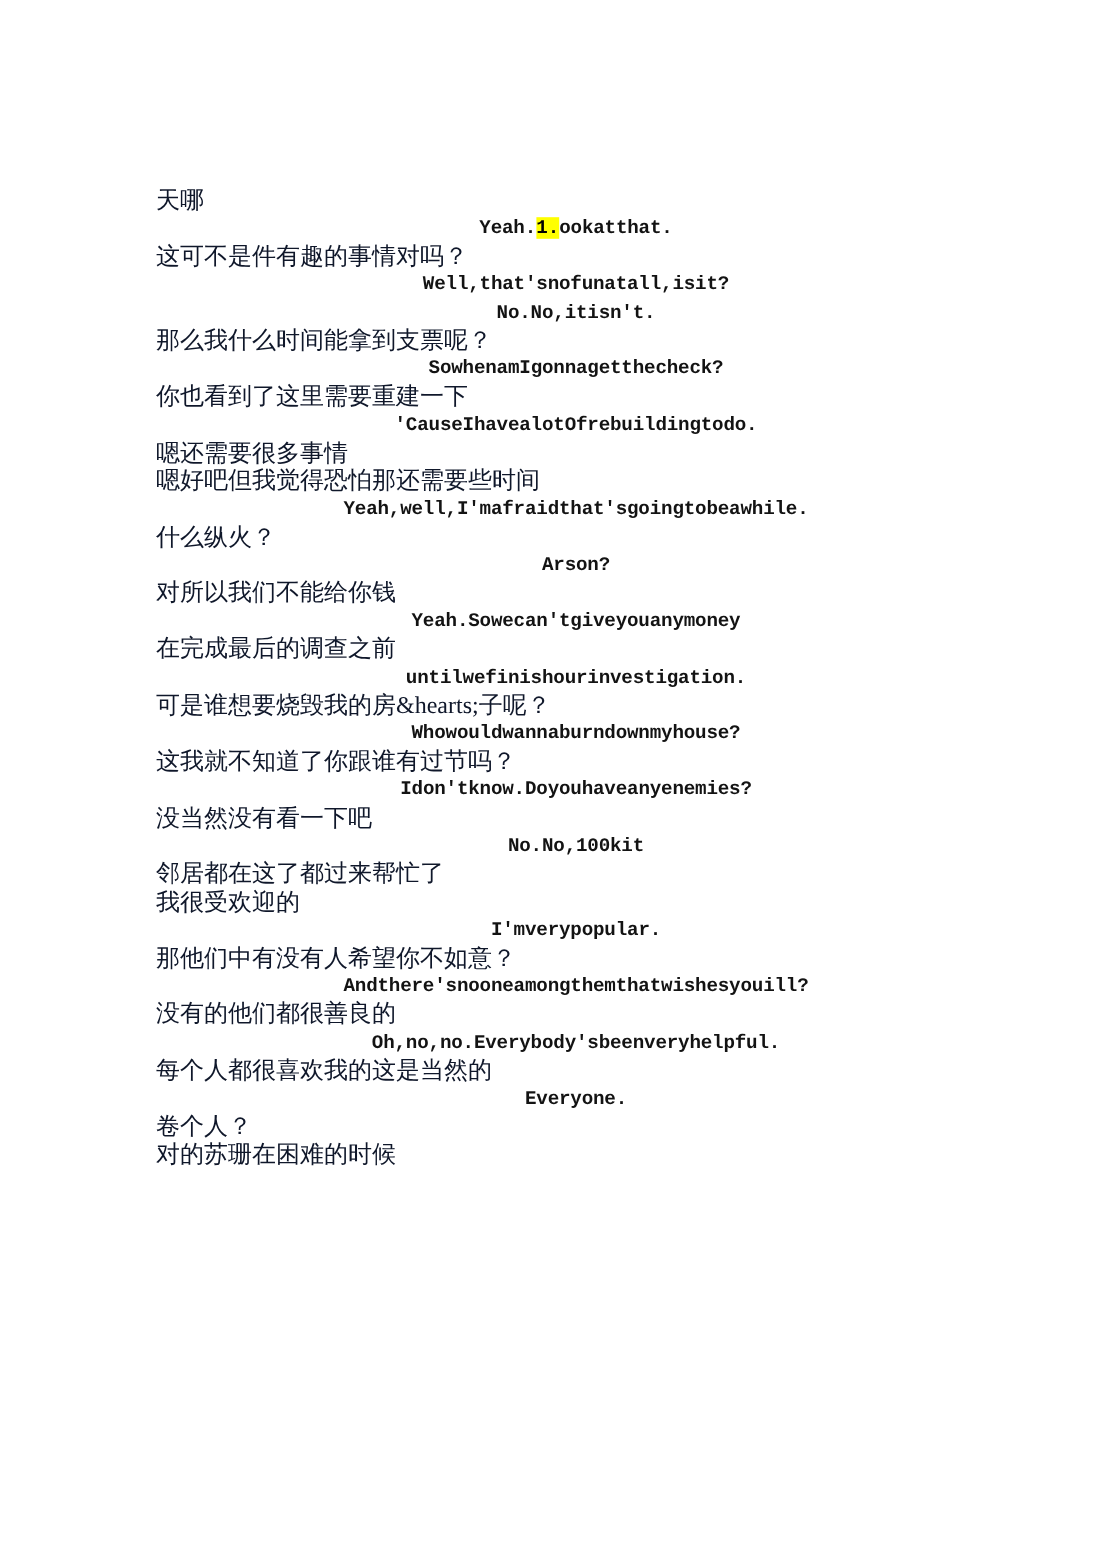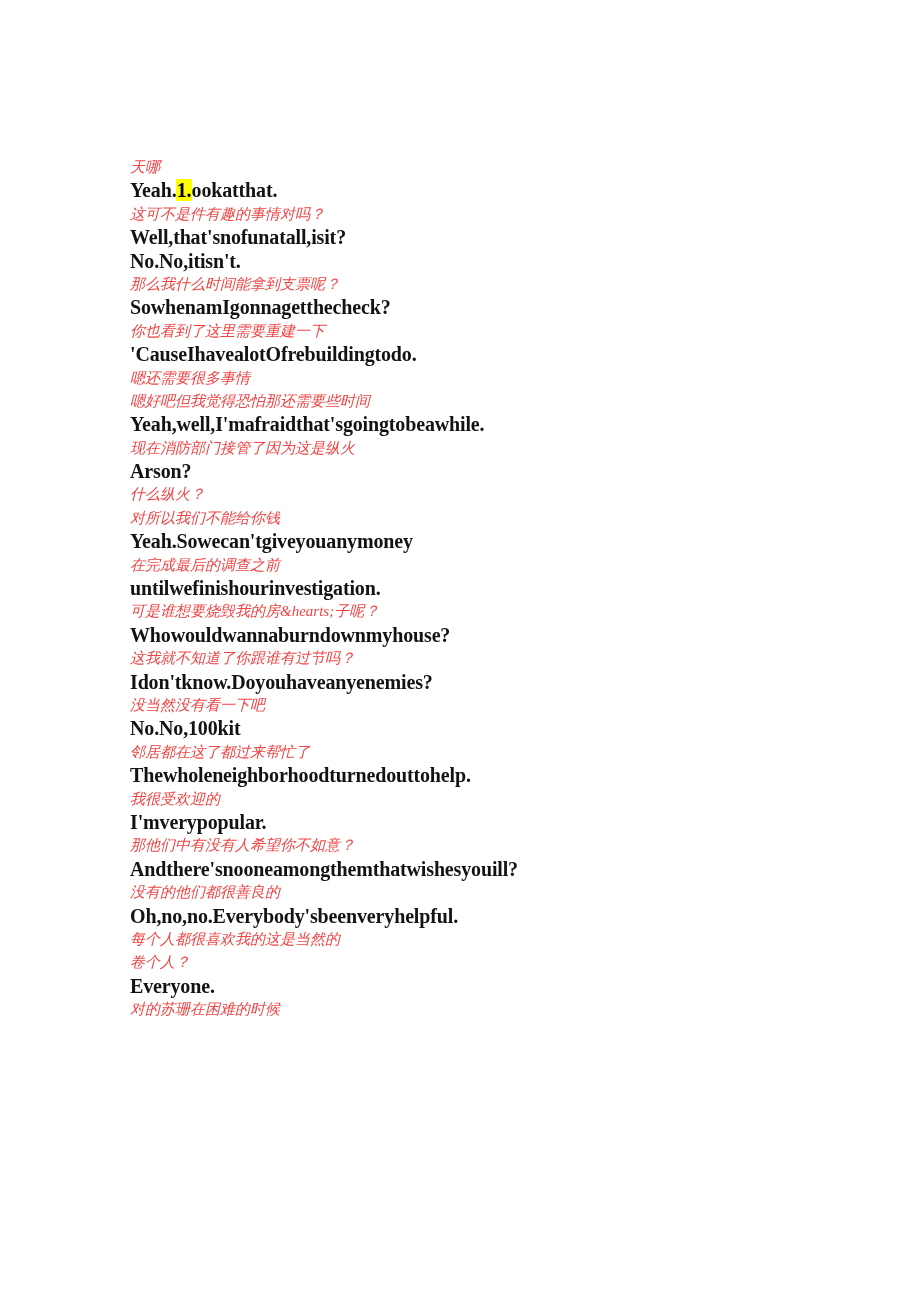--- a/index.html
+++ b/index.html
@@ -33,33 +33,33 @@
   .line {
     display: block;
     height: 23.4px;
     line-height: 23.4px;
     white-space: pre;
     font-size: 14.5px;
     letter-spacing: 0px;
   }
   
   .line.zh {
-    color: #ef4444;
+    color: #0f172a;
     font-weight: 400;
-    font-size: 15px;
+    font-size: 20px;
     font-family: "Liberation Serif", "DejaVu Serif", serif;
-    font-style: italic;
   }
   
   .line.en {
     color: #131313;
     font-weight: 600;
-    font-size: 20px;
-    font-family: Liberation Serif, serif;
+    font-size: 16px;
+    font-family: Liberation Mono, monospace;
     letter-spacing: -0.15px;
+    text-align: center;
   }
   .hl {
     background: #ffff00;
     color: #000000;
     font-weight: 700;
     padding: 0 0.2px;
   }
 </style>
 </head>
 <body>
@@ -71,39 +71,37 @@
       <div class="line zh">这可不是件有趣的事情对吗？</div>
       <div class="line en">Well,that'snofunatall,isit?</div>
       <div class="line en">No.No,itisn't.</div>
       <div class="line zh">那么我什么时间能拿到支票呢？</div>
       <div class="line en">SowhenamIgonnagetthecheck?</div>
       <div class="line zh">你也看到了这里需要重建一下</div>
       <div class="line en">'CauseIhavealotOfrebuildingtodo.</div>
       <div class="line zh">嗯还需要很多事情</div>
       <div class="line zh">嗯好吧但我觉得恐怕那还需要些时间</div>
       <div class="line en">Yeah,well,I'mafraidthat'sgoingtobeawhile.</div>
-      <div class="line zh">现在消防部门接管了因为这是纵火</div>
+      <div class="line zh">什么纵火？</div>
       <div class="line en">Arson?</div>
-      <div class="line zh">什么纵火？</div>
       <div class="line zh">对所以我们不能给你钱</div>
       <div class="line en">Yeah.Sowecan'tgiveyouanymoney</div>
       <div class="line zh">在完成最后的调查之前</div>
       <div class="line en">untilwefinishourinvestigation.</div>
       <div class="line zh">可是谁想要烧毁我的房&amp;hearts;子呢？</div>
       <div class="line en">Whowouldwannaburndownmyhouse?</div>
       <div class="line zh">这我就不知道了你跟谁有过节吗？</div>
       <div class="line en">Idon'tknow.Doyouhaveanyenemies?</div>
       <div class="line zh">没当然没有看一下吧</div>
       <div class="line en">No.No,100kit</div>
       <div class="line zh">邻居都在这了都过来帮忙了</div>
-      <div class="line en">Thewholeneighborhoodturnedouttohelp.</div>
       <div class="line zh">我很受欢迎的</div>
       <div class="line en">I'mverypopular.</div>
       <div class="line zh">那他们中有没有人希望你不如意？</div>
       <div class="line en">Andthere'snooneamongthemthatwishesyouill?</div>
       <div class="line zh">没有的他们都很善良的</div>
       <div class="line en">Oh,no,no.Everybody'sbeenveryhelpful.</div>
       <div class="line zh">每个人都很喜欢我的这是当然的</div>
+      <div class="line en">Everyone.</div>
       <div class="line zh">卷个人？</div>
-      <div class="line en">Everyone.</div>
       <div class="line zh">对的苏珊在困难的时候</div>
     </div>
 </div>
 
 </body></html>

